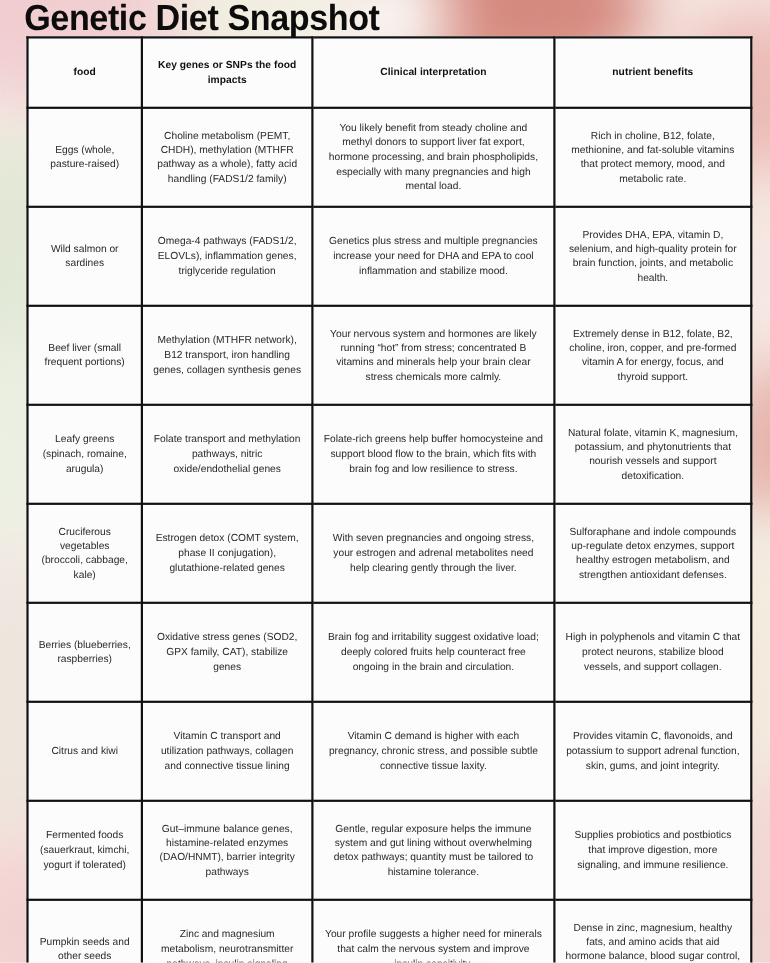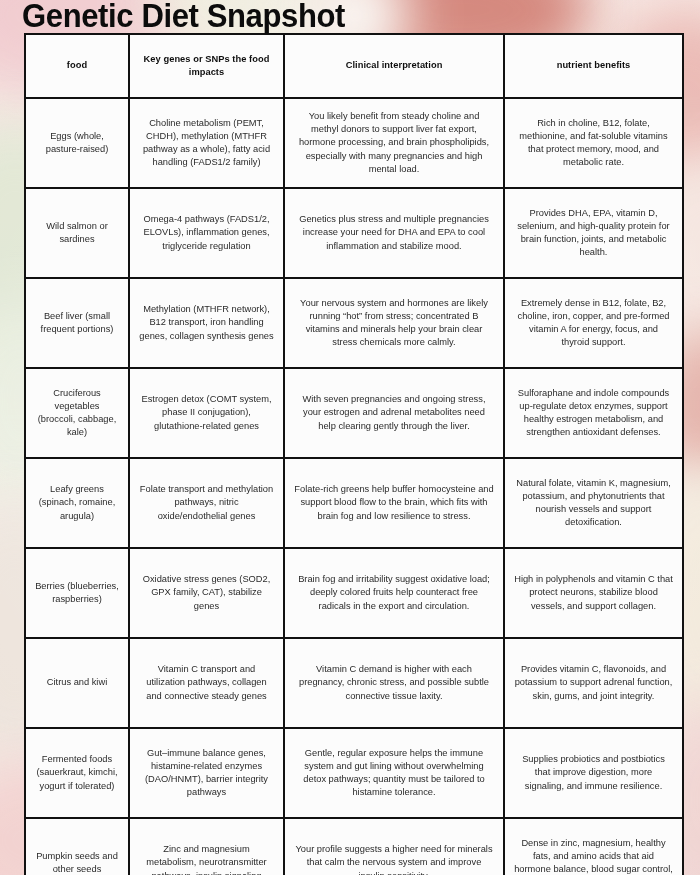--- a/index.html
+++ b/index.html
@@ -176,40 +176,40 @@
           <td>Genetics plus stress and multiple pregnancies increase your need for DHA and EPA to cool inflammation and stabilize mood.</td>
           <td>Provides DHA, EPA, vitamin D, selenium, and high-quality protein for brain function, joints, and metabolic health.</td>
         </tr>
         <tr class="data-row">
           <td>Beef liver (small frequent portions)</td>
           <td>Methylation (MTHFR network), B12 transport, iron handling genes, collagen synthesis genes</td>
           <td>Your nervous system and hormones are likely running “hot” from stress; concentrated B vitamins and minerals help your brain clear stress chemicals more calmly.</td>
           <td>Extremely dense in B12, folate, B2, choline, iron, copper, and pre-formed vitamin A for energy, focus, and thyroid support.</td>
         </tr>
         <tr class="data-row">
+          <td>Leafy greens (spinach, romaine, arugula)</td>
+          <td>Folate transport and methylation pathways, nitric oxide/endothelial genes</td>
+          <td>Folate-rich greens help buffer homocysteine and support blood flow to the brain, which fits with brain fog and low resilience to stress.</td>
+          <td>Natural folate, vitamin K, magnesium, potassium, and phytonutrients that nourish vessels and support detoxification.</td>
+        </tr>
+        <tr class="data-row">
           <td>Cruciferous vegetables (broccoli, cabbage, kale)</td>
           <td>Estrogen detox (COMT system, phase II conjugation), glutathione-related genes</td>
           <td>With seven pregnancies and ongoing stress, your estrogen and adrenal metabolites need help clearing gently through the liver.</td>
           <td>Sulforaphane and indole compounds up-regulate detox enzymes, support healthy estrogen metabolism, and strengthen antioxidant defenses.</td>
         </tr>
         <tr class="data-row">
-          <td>Leafy greens (spinach, romaine, arugula)</td>
-          <td>Folate transport and methylation pathways, nitric oxide/endothelial genes</td>
-          <td>Folate-rich greens help buffer homocysteine and support blood flow to the brain, which fits with brain fog and low resilience to stress.</td>
-          <td>Natural folate, vitamin K, magnesium, potassium, and phytonutrients that nourish vessels and support detoxification.</td>
-        </tr>
-        <tr class="data-row">
           <td>Berries (blueberries, raspberries)</td>
           <td>Oxidative stress genes (SOD2, GPX family, CAT), stabilize genes</td>
-          <td>Brain fog and irritability suggest oxidative load; deeply colored fruits help counteract free radicals in the export and circulation.</td>
+          <td>Brain fog and irritability suggest oxidative load; deeply colored fruits help counteract free ongoing in the brain and circulation.</td>
           <td>High in polyphenols and vitamin C that protect neurons, stabilize blood vessels, and support collagen.</td>
         </tr>
         <tr class="data-row">
           <td>Citrus and kiwi</td>
-          <td>Vitamin C transport and utilization pathways, collagen and connective steady genes</td>
+          <td>Vitamin C transport and utilization pathways, collagen and connective tissue lining</td>
           <td>Vitamin C demand is higher with each pregnancy, chronic stress, and possible subtle connective tissue laxity.</td>
           <td>Provides vitamin C, flavonoids, and potassium to support adrenal function, skin, gums, and joint integrity.</td>
         </tr>
         <tr class="data-row">
           <td>Fermented foods (sauerkraut, kimchi, yogurt if tolerated)</td>
           <td>Gut–immune balance genes, histamine-related enzymes (DAO/HNMT), barrier integrity pathways</td>
           <td>Gentle, regular exposure helps the immune system and gut lining without overwhelming detox pathways; quantity must be tailored to histamine tolerance.</td>
           <td>Supplies probiotics and postbiotics that improve digestion, more signaling, and immune resilience.</td>
         </tr>
         <tr class="data-row">

